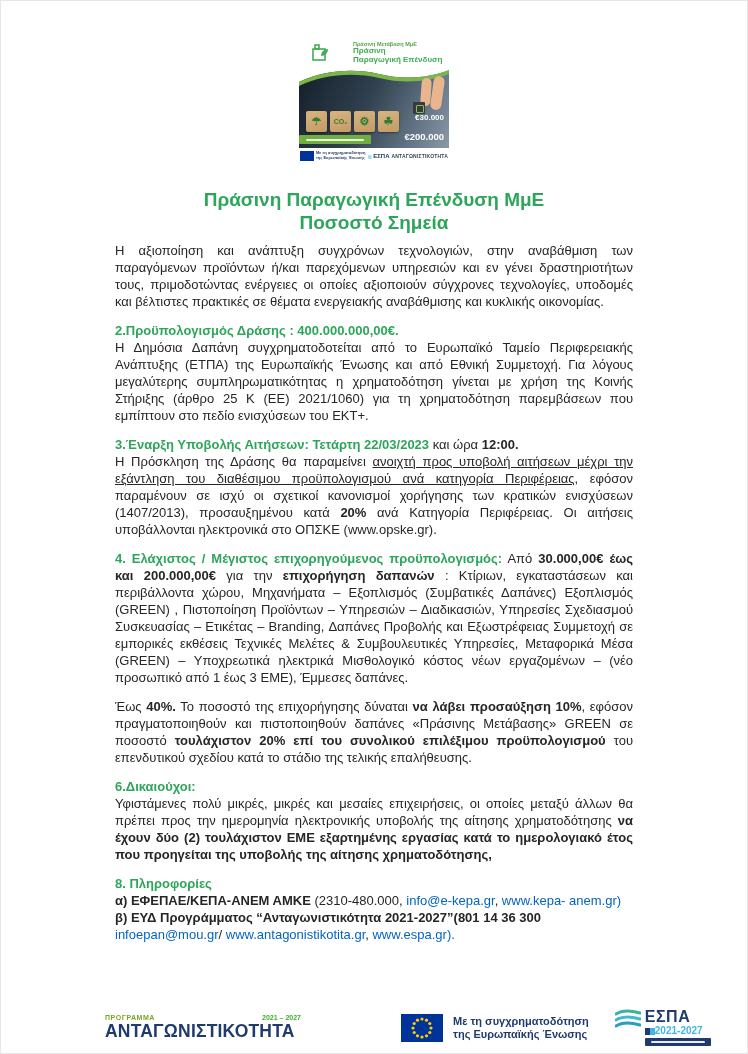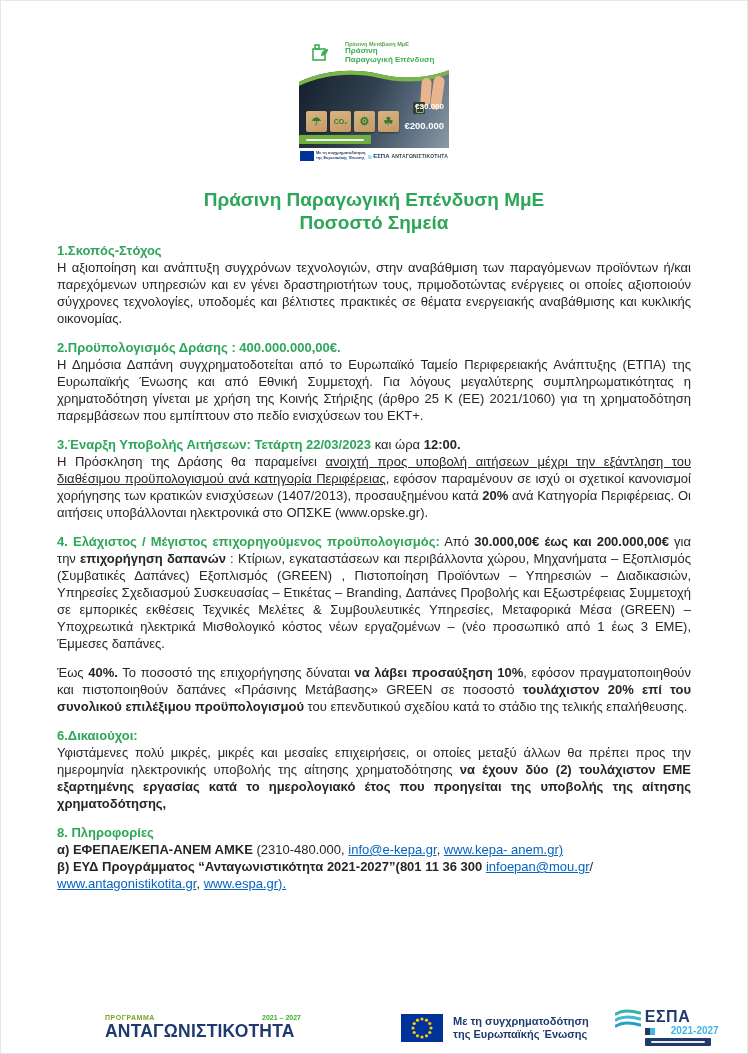--- a/index.html
+++ b/index.html
@@ -12,21 +12,21 @@
   }
   *{box-sizing:border-box;}
   html,body{margin:0;padding:0;background:#fff;}
   .page{
     position:relative;width:748px;height:1054px;background:#fff;
     font-family:"Liberation Sans",sans-serif;color:var(--ink);
     box-shadow:inset 0 0 0 1px #e6e6e6;overflow:hidden;
   }
   
   .banner{width:150px;margin:36px auto 0;}
-  .banner-top{display:flex;align-items:center;gap:12px;height:34px;padding-left:12px;}
+  .banner-top{display:flex;align-items:center;gap:20px;height:34px;padding-left:12px;}
   .factory-ico{flex:none;}
   .logo-txt{display:flex;flex-direction:column;line-height:1.05;}
   .logo-tag{font-size:5.5px;color:#5aa348;font-weight:700;}
   .logo-l1{font-size:8px;color:#3fae54;font-weight:700;}
   .logo-l2{font-size:8px;color:#3fae54;font-weight:700;}
   .banner-photo{
     position:relative;height:78px;overflow:hidden;
     background:linear-gradient(115deg,#141e2a 0%,#31414f 45%,#66788a 80%,#8d9aa6 100%);
   }
   .wave{position:absolute;top:-2px;left:0;width:100%;}
@@ -37,55 +37,55 @@
   .held-block{position:absolute;right:18px;top:26px;width:12px;height:12px;background:#3a3a38;border-radius:1px;}
   .held-block:after{content:"";position:absolute;left:3px;top:3px;width:6px;height:6px;border:1px solid #7fbf5e;border-radius:1px;}
   .blocks{position:absolute;left:7px;bottom:16px;display:flex;gap:3px;}
   .blk{width:21px;height:21px;background:linear-gradient(160deg,#d9b482,#c49a63);border-radius:2px;
        display:flex;align-items:center;justify-content:center;color:#2e7d32;font-size:11px;font-weight:700;
        box-shadow:0 1px 2px rgba(0,0,0,.4);}
   .blk .co2{font-size:7px;letter-spacing:0;}
   .ribbon{position:absolute;left:0;bottom:4px;width:72px;height:9px;background:#6fae3f;border-radius:1px;
           display:flex;align-items:center;justify-content:center;}
   .ribbon i{display:block;width:58px;height:2px;background:rgba(255,255,255,.85);border-radius:1px;}
-  .prices{position:absolute;right:5px;bottom:14px;text-align:right;color:#fff;line-height:1.25;}
+  .prices{position:absolute;right:5px;bottom:3px;text-align:right;color:#fff;line-height:1.25;}
   .price-min{font-size:8px;font-weight:700;}
   .price-max{font-size:9.5px;font-weight:800;margin-left:13px;}
   .banner-strip{display:flex;align-items:center;justify-content:space-between;height:16px;padding:2px 1px;background:#fff;}
   .mini-eu{display:flex;align-items:center;gap:2px;}
   .mini-flag{width:14px;height:10px;background:var(--eu);position:relative;flex:none;}
   .mini-cofund{font-size:4px;color:var(--navy);font-weight:700;line-height:1.15;}
   .mini-espa{display:flex;align-items:center;gap:1px;}
   .mini-espa-txt{font-size:6px;font-weight:800;color:var(--navy);}
   .mini-espa-waves{font-size:6px;color:#2fb0c9;}
   .mini-comp{font-size:5px;font-weight:800;color:#37474f;letter-spacing:.2px;}
   
-  .content{padding:0 57px;}
+  .content{padding:0 115px;}
   .doc-title{margin:24px 0 8px;text-align:center;color:var(--green);font-weight:700;
              font-size:19px;line-height:23px;}
   .section{margin-bottom:12px;}
   p.shead,p.sbody{margin:0;font-size:13px;line-height:17px;text-align:justify;}
   p.shead{text-align:left;}
   .g{color:var(--green);}
   .b{font-weight:700;}
   .u{text-decoration:underline;}
-  .lnk{color:var(--link);text-decoration:underline;}
+  .lnk{color:var(--link);}
   
   .footer{position:absolute;left:0;right:0;bottom:8px;display:flex;align-items:center;}
   .f-left{margin-left:105px;width:196px;}
   .f-left-top{display:flex;justify-content:space-between;align-items:baseline;}
   .f-program{font-size:7px;font-weight:700;color:#7aa524;letter-spacing:.5px;}
   .f-years{font-size:7px;font-weight:700;color:#3dae2b;}
   .f-name{font-size:17.5px;font-weight:800;color:var(--navy);letter-spacing:.2px;line-height:1.15;}
   .f-mid{display:flex;align-items:center;gap:10px;margin-left:100px;}
   .f-cofund{font-size:11px;font-weight:700;color:var(--navy);line-height:13px;}
   .f-espa{display:flex;align-items:flex-start;gap:4px;margin-left:26px;}
   .f-espa-col{display:flex;flex-direction:column;line-height:1;}
   .f-espa-word{font-size:16px;font-weight:800;color:var(--navy);letter-spacing:.5px;}
-  .f-espa-years{font-size:10px;color:#41b6e6;font-weight:700;margin-top:1px;display:flex;align-items:center;gap:16px;}
+  .f-espa-years{font-size:10px;color:#41b6e6;font-weight:700;margin-top:1px;display:flex;align-items:center;gap:0;}
   .f-espa-sq{display:inline-block;width:10px;height:7px;background:linear-gradient(90deg,#1f3a6d 50%,#41b6e6 50%);}
   .f-espa-bar{margin-top:2px;width:66px;height:8px;background:var(--navy);border-radius:1px;
               display:flex;align-items:center;justify-content:center;}
   .f-espa-bar i{display:block;width:54px;height:2px;background:rgba(255,255,255,.9);border-radius:1px;}
 </style>
 </head>
 <body>
 
 <div class="page">
 
@@ -143,21 +143,20 @@
     </div>
   </div>
 
   <div class="content">
     <h1 class="doc-title">
       <span>Πράσινη Παραγωγική Επένδυση ΜμΕ</span><br>
       <span>Ποσοστό Σημεία</span>
     </h1>
     <div id="doc-sections">
         <div class="section">
-          <p class="shead"><span class="b g">1.Σκοπός-Στόχος</span></p>
           <p class="sbody"><span class="">Η αξιοποίηση και ανάπτυξη συγχρόνων τεχνολογιών, στην αναβάθμιση των παραγόμενων προϊόντων ή/και παρεχόμενων υπηρεσιών και εν γένει δραστηριοτήτων τους, πριμοδοτώντας ενέργειες οι οποίες αξιοποιούν σύγχρονες τεχνολογίες, υποδομές και βέλτιστες πρακτικές σε θέματα ενεργειακής αναβάθμισης και κυκλικής οικονομίας.</span></p>
         </div>
         <div class="section">
           <p class="shead"><span class="b g">2.Προϋπολογισμός Δράσης : 400.000.000,00€.</span></p>
           <p class="sbody"><span class="">Η Δημόσια Δαπάνη συγχρηματοδοτείται από το Ευρωπαϊκό Ταμείο Περιφερειακής Ανάπτυξης (ΕΤΠΑ) της Ευρωπαϊκής Ένωσης και από Εθνική Συμμετοχή. Για λόγους μεγαλύτερης συμπληρωματικότητας η χρηματοδότηση γίνεται με χρήση της Κοινής Στήριξης (άρθρο 25 Κ (ΕΕ) 2021/1060) για τη χρηματοδότηση παρεμβάσεων που εμπίπτουν στο πεδίο ενισχύσεων του ΕΚΤ+.</span></p>
         </div>
         <div class="section">
           <p class="shead"><span class="b g">3.Έναρξη Υποβολής Αιτήσεων: Τετάρτη 22/03/2023 </span><span class="">και ώρα </span><span class="b">12:00.</span></p>
           <p class="sbody"><span class="">Η Πρόσκληση της Δράσης θα παραμείνει </span><span class="u">ανοιχτή προς υποβολή αιτήσεων μέχρι την εξάντληση του διαθέσιμου προϋπολογισμού ανά κατηγορία Περιφέρειας</span><span class="">, εφόσον παραμένουν σε ισχύ οι σχετικοί κανονισμοί χορήγησης των κρατικών ενισχύσεων (1407/2013), προσαυξημένου κατά </span><span class="b">20%</span><span class=""> ανά Κατηγορία Περιφέρειας. Οι αιτήσεις υποβάλλονται ηλεκτρονικά στο ΟΠΣΚΕ (www.opske.gr).</span></p>
         </div>
@@ -167,21 +166,21 @@
         <div class="section">
           <p class="sbody"><span class="">Έως </span><span class="b">40%.</span><span class=""> Το ποσοστό της επιχορήγησης δύναται </span><span class="b">να λάβει προσαύξηση 10%</span><span class="">, εφόσον πραγματοποιηθούν και πιστοποιηθούν δαπάνες «Πράσινης Μετάβασης» GREEN σε ποσοστό </span><span class="b">τουλάχιστον 20% επί του συνολικού επιλέξιμου προϋπολογισμού</span><span class=""> του επενδυτικού σχεδίου κατά το στάδιο της τελικής επαλήθευσης.</span></p>
         </div>
         <div class="section">
           <p class="shead"><span class="b g">6.Δικαιούχοι:</span></p>
           <p class="sbody"><span class="">Υφιστάμενες πολύ μικρές, μικρές και μεσαίες επιχειρήσεις, οι οποίες μεταξύ άλλων θα πρέπει προς την ημερομηνία ηλεκτρονικής υποβολής της αίτησης χρηματοδότησης </span><span class="b">να έχουν δύο (2) τουλάχιστον ΕΜΕ εξαρτημένης εργασίας κατά το ημερολογιακό έτος που προηγείται της υποβολής της αίτησης χρηματοδότησης,</span></p>
         </div>
         <div class="section">
           <p class="shead"><span class="b g">8. Πληροφορίες</span></p>
           <p class="sbody" style="text-align: left;"><span class="b">α) ΕΦΕΠΑΕ/ΚΕΠΑ-ΑΝΕΜ ΑΜΚΕ</span><span class=""> (2310-480.000, </span><span class=" lnk">info@e-kepa.gr</span><span class="">, </span><span class=" lnk">www.kepa- anem.gr)</span></p>
-          <p class="sbody" style="text-align: left;"><span class="b">β) ΕΥΔ Προγράμματος “Ανταγωνιστικότητα 2021-2027”(801 11 36 300 </span><span class=" lnk">infoepan@mou.gr</span><span class="">/ </span><span class=" lnk">www.antagonistikotita.gr</span><span class="">, </span><span class=" lnk">www.espa.gr).</span></p>
+          <p class="sbody" style="text-align: left;"><span class="b">β) ΕΥΔ Προγράμματος “Ανταγωνιστικότητα 2021-2027”(801 14 36 300 </span><span class=" lnk">infoepan@mou.gr</span><span class="">/ </span><span class=" lnk">www.antagonistikotita.gr</span><span class="">, </span><span class=" lnk">www.espa.gr).</span></p>
         </div>
       </div>
   </div>
 
   <div class="footer">
     <div class="f-left">
       <div class="f-left-top">
         <span class="f-program">ΠΡΟΓΡΑΜΜΑ</span>
         <span class="f-years">2021 – 2027</span>
       </div>

